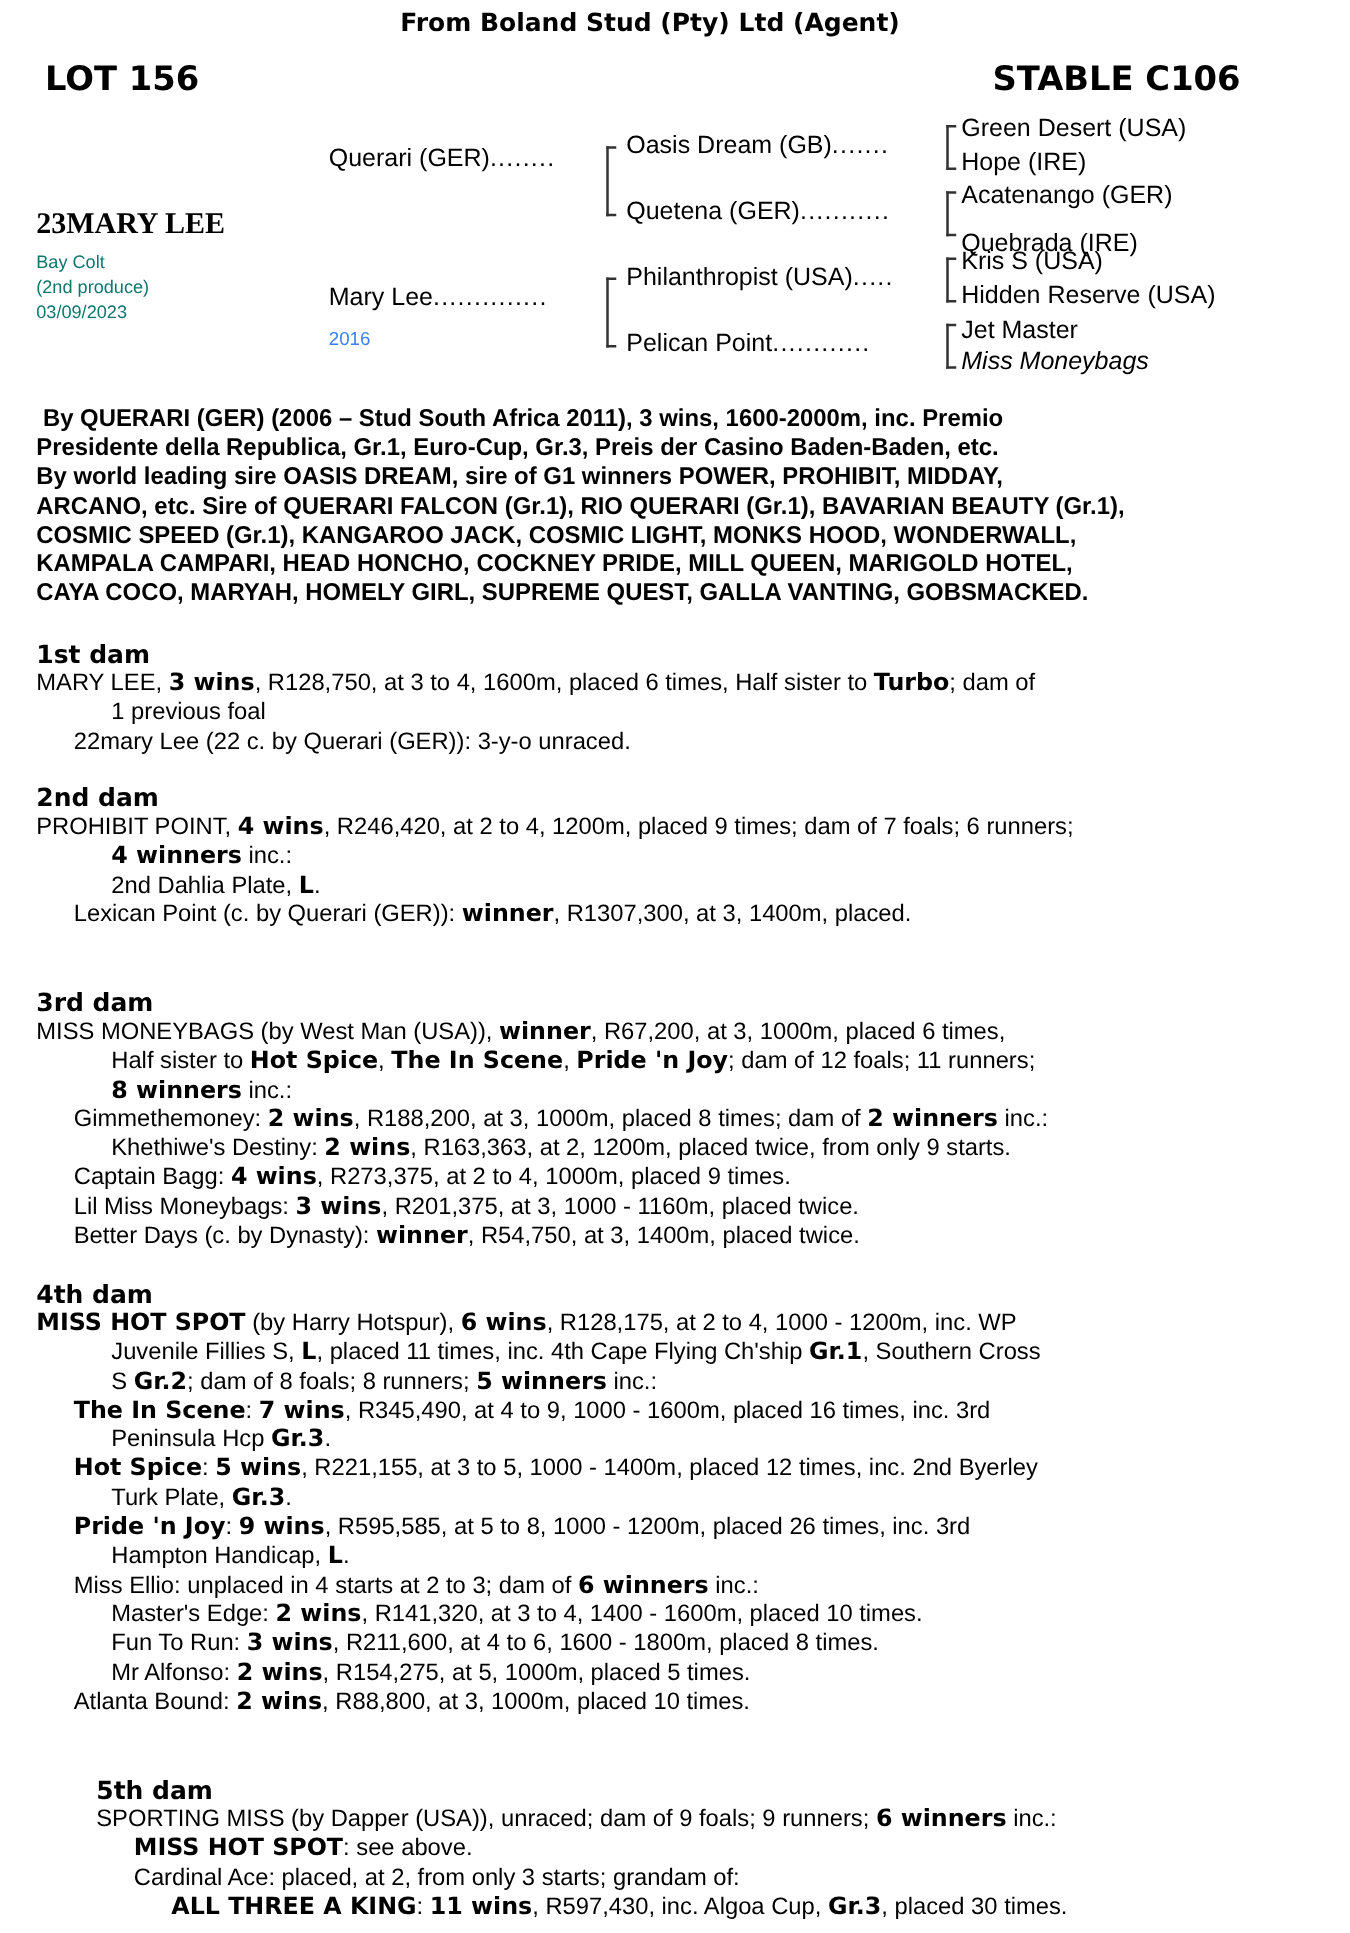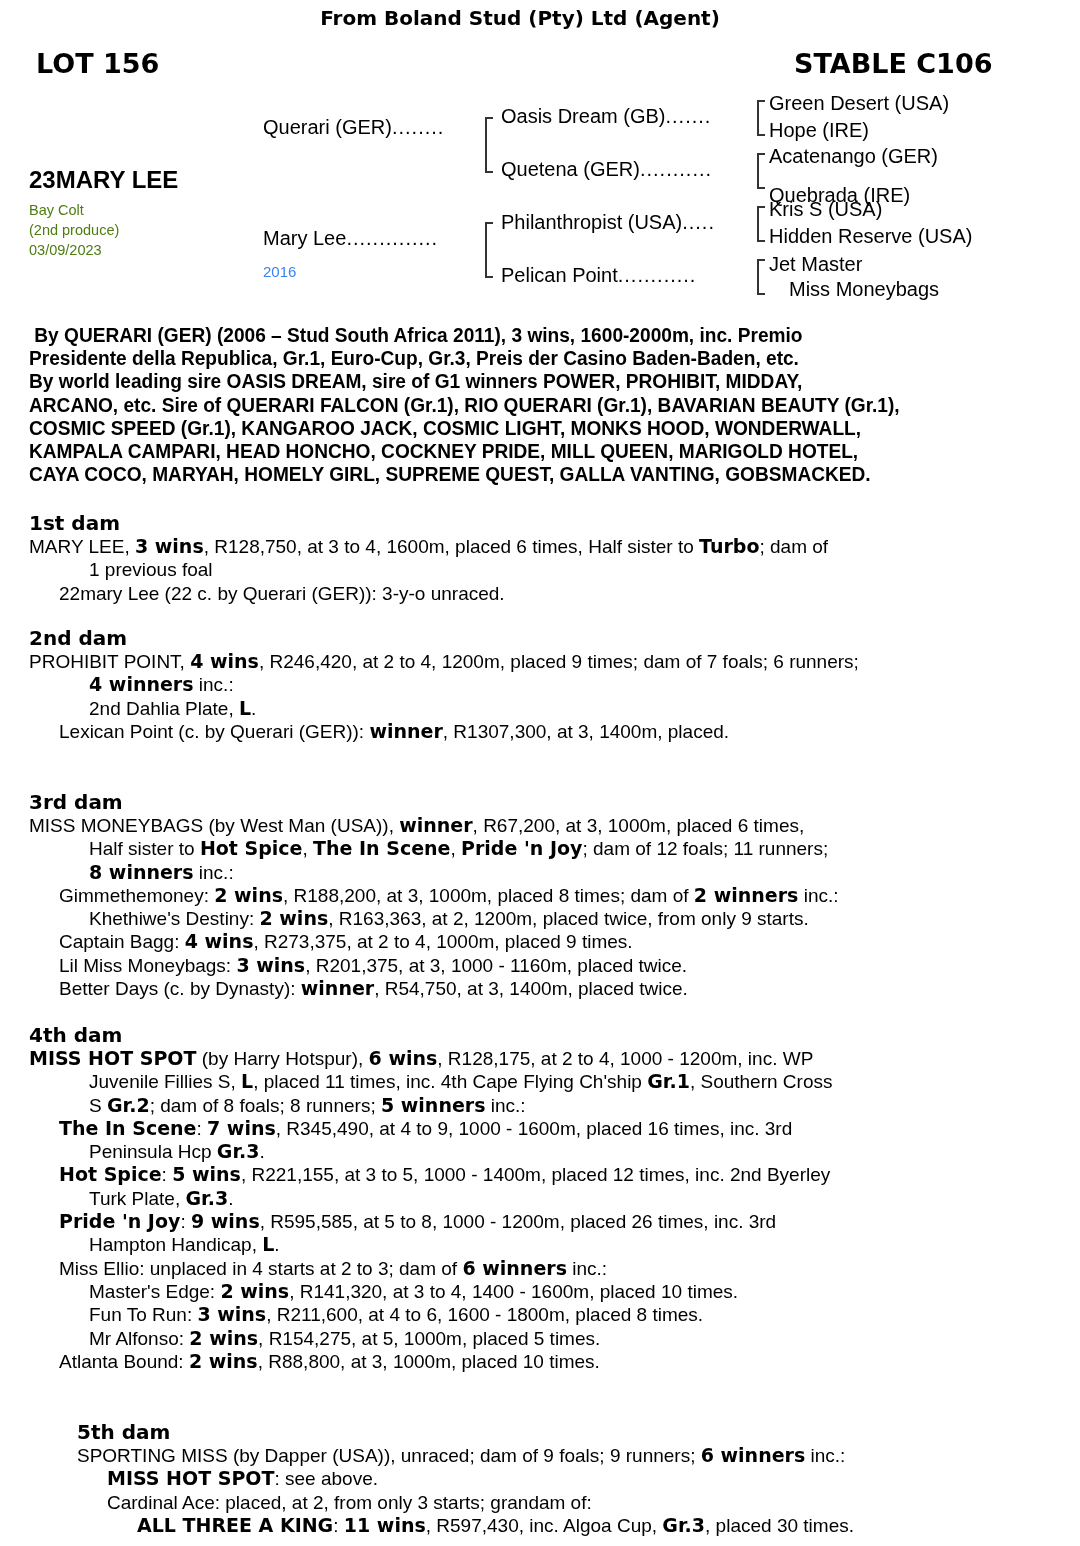--- a/index.html
+++ b/index.html
@@ -7,22 +7,22 @@
     width: 1080px; height: 1546px; position: relative; overflow: hidden;
     color: #000; font-family: "Liberation Sans", sans-serif;
   }
   .abs { position: absolute; }
   .vendor {
     left: 0; width: 1040px; top: 6px; text-align: center;
     font-family: "DejaVu Sans", sans-serif; font-weight: bold; font-size: 20px;
   }
   .lot { left: 36px; top: 48px; font-family: "DejaVu Sans", sans-serif; font-weight: bold; font-size: 27px; }
   .stable { left: 794px; top: 48px; font-family: "DejaVu Sans", sans-serif; font-weight: bold; font-size: 27px; }
-  .horse-name { left: 29px; top: 166px; font-family: Liberation Sans, sans-serif; font-weight: bold; font-size: 24px; }
-  .horse-meta { left: 29px; top: 200px; font-size: 14.5px; color: #4d7c0f; line-height: 20px; }
+  .horse-name { left: 29px; top: 166px; font-family: Liberation Serif, serif; font-weight: bold; font-size: 24px; }
+  .horse-meta { left: 29px; top: 200px; font-size: 14.5px; color: #0f766e; line-height: 20px; }
   .ped { font-size: 20px; white-space: nowrap; line-height: 22px; }
   .ped .dots { letter-spacing: 1px; }
   .small { font-size: 15px; color: #3b82f6; }
   .bracket { border-left: 2px solid #333; border-top: 2px solid #333; border-bottom: 2px solid #333; width: 6px; }
   .bracket.b1 { border-width: 2px 0 2px 2px; }
   .summary {
     left: 29px; top: 324px; width: 1045px;
     font-weight: bold; font-size: 19.5px; line-height: 23.2px;
     font-family: "Liberation Sans", sans-serif; transform: scaleX(0.98); transform-origin: left top;
   }
@@ -78,21 +78,21 @@
   <div class="abs bracket b1" style="left:757px; top:206px; height:32px;"></div>
   <div class="abs bracket b1" style="left:757px; top:259px; height:32px;"></div>
 
   <div class="abs ped" style="left:769px; top:92px;">Green Desert (USA)</div>
   <div class="abs ped" style="left:769px; top:119px;">Hope (IRE)</div>
   <div class="abs ped" style="left:769px; top:145px;">Acatenango (GER)</div>
   <div class="abs ped" style="left:769px; top:184px;text-align:center;">Quebrada (IRE)</div>
   <div class="abs ped" style="left:769px; top:198px;">Kris S (USA)</div>
   <div class="abs ped" style="left:769px; top:225px;">Hidden Reserve (USA)</div>
   <div class="abs ped" style="left:769px; top:253px;">Jet Master</div>
-  <div class="abs ped" style="left:789px; top:278px;">Miss Moneybags</div>
+  <div class="abs ped" style="left:769px; top:278px;font-style:italic;">Miss Moneybags</div>
 </div>
 
 <div class="abs summary">
   <div class="line" style="white-space:pre;"> By QUERARI (GER) (2006 – Stud South Africa 2011), 3 wins, 1600-2000m, inc. Premio</div>
   <div class="line">Presidente della Republica, Gr.1, Euro-Cup, Gr.3, Preis der Casino Baden-Baden, etc.</div>
   <div class="line">By world leading sire OASIS DREAM, sire of G1 winners POWER, PROHIBIT, MIDDAY,</div>
   <div class="line">ARCANO, etc. Sire of QUERARI FALCON (Gr.1), RIO QUERARI (Gr.1), BAVARIAN BEAUTY (Gr.1),</div>
   <div class="line">COSMIC SPEED (Gr.1), KANGAROO JACK, COSMIC LIGHT, MONKS HOOD, WONDERWALL,</div>
   <div class="line">KAMPALA CAMPARI, HEAD HONCHO, COCKNEY PRIDE, MILL QUEEN, MARIGOLD HOTEL,</div>
   <div class="line">CAYA COCO, MARYAH, HOMELY GIRL, SUPREME QUEST, GALLA VANTING, GOBSMACKED.</div>

